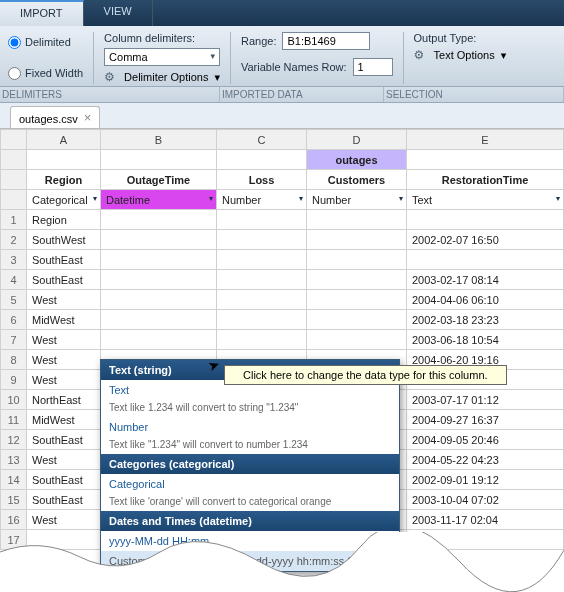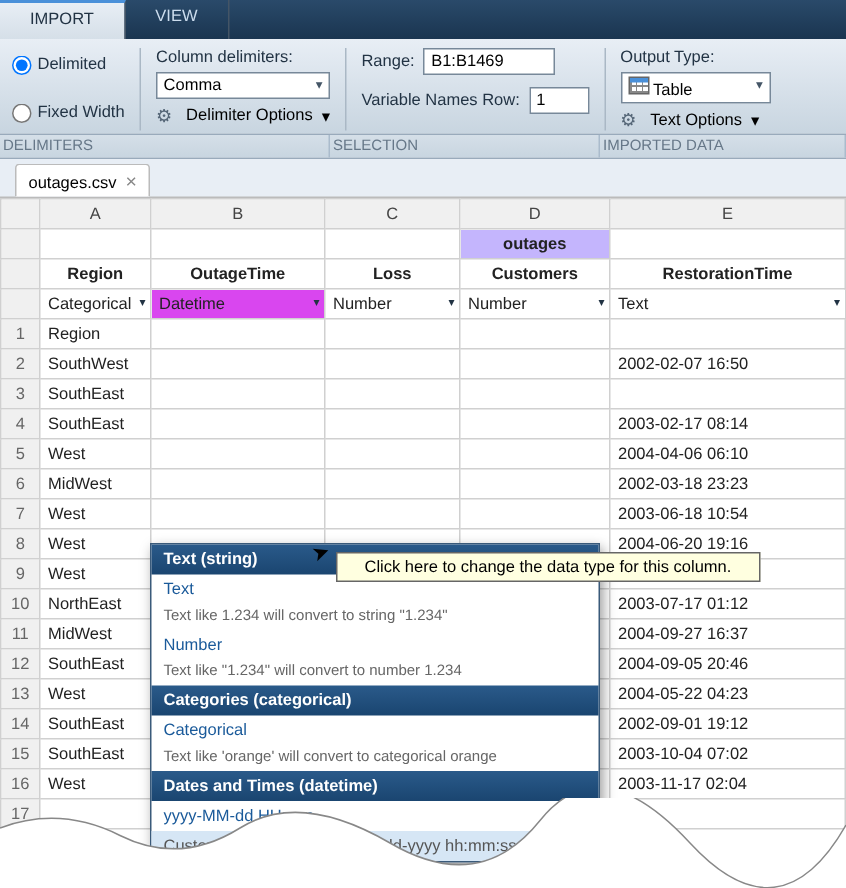--- a/index.html
+++ b/index.html
@@ -88,29 +88,28 @@
         <span class="label-sm">Range:</span>
         <input class="input-sm" value="B1:B1469" style="">
       </div>
     <div class="field-row">
         <span class="label-sm">Variable Names Row:</span>
         <input class="input-sm" style="width: 40px;" value="1">
       </div>
   </div>
   <div class="tool-section">
     <span class="label-sm">Output Type:</span>
-    <span class="combo"><span class="icon-table"></span> <span>Table</span></span>
     <span class="field-row"><span class="gear"></span><span>Text Options</span> ▾</span>
   </div>
 </div>
 
 <div class="section-labels">
   <div class="section-label" style="flex:0 0 220px">DELIMITERS</div>
+  <div class="section-label">IMPORTED DATA</div>
   <div class="section-label" style="flex:0 0 180px">SELECTION</div>
-  <div class="section-label">IMPORTED DATA</div>
 </div>
 
 <div class="filetab-bar">
   <span class="filetab">
     <span>outages.csv</span>
     <span class="close">×</span>
   </span>
 </div>
 
 <div class="sheet">

